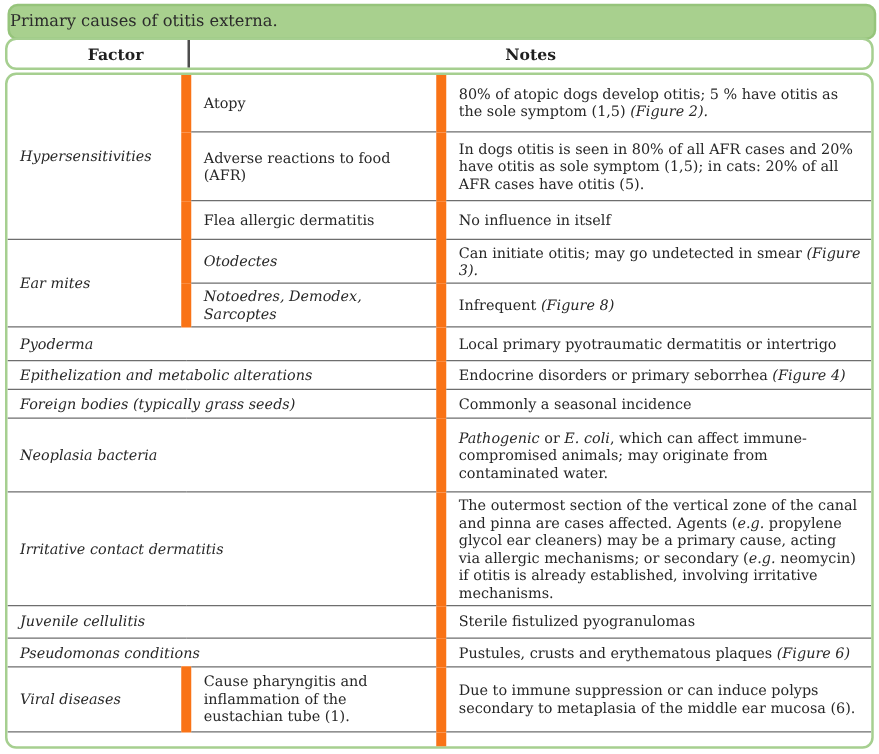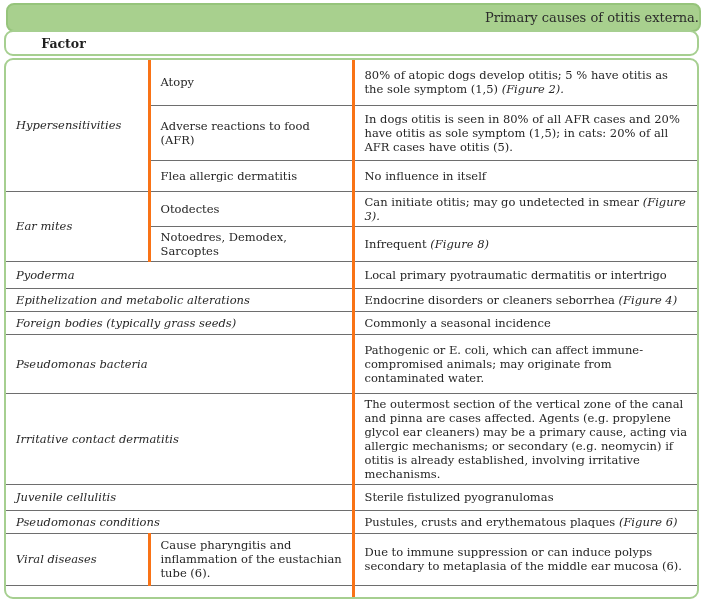--- a/index.html
+++ b/index.html
@@ -7,63 +7,64 @@
     width:703px;height:603px;background:#ffffff;
     font-family:"DejaVu Serif","Liberation Serif",serif;
     color:#262626;overflow:hidden;
   }
   .wrap{position:relative;width:703px;height:603px;}
   .box{border:2px solid #a6cf90;border-radius:9px;background:#fff;box-sizing:border-box;}
   
   .title-box{
     position:absolute;left:6px;top:3px;width:691px;height:25px;
     background:#a8d08e;border:2px solid #96c47b;border-radius:8px;
-    display:flex;align-items:center;justify-content:flex-end;
+    display:flex;align-items:center;justify-content:flex-start;
     font-size:13px;color:#2b2b2b;
   }
   
   .header-box{
     position:absolute;left:4px;top:30px;width:695px;height:26px;
     display:flex;align-items:stretch;
   }
   .hcell{
     display:flex;align-items:center;justify-content:center;
     font-weight:bold;font-size:12.5px;color:#1f1f1f;box-sizing:border-box;
   }
-  .hcell.factor{width:115px;}
+  .hcell.factor{width:115px;margin-left:29px;}
   .hcell.detail{width:204px;border-left:2px solid #4d4d4d;}
   .hcell.notes{flex:1;border-left:2px solid #4d4d4d;}
   
   .body-box{
     position:absolute;left:4px;top:58px;width:695px;height:541px;
     overflow:hidden;
   }
   table{border-collapse:collapse;width:100%;height:100%;table-layout:fixed;}
   td{
     border-top:1px solid #6e6e6e;
     font-size:11.5px;line-height:14px;vertical-align:middle;
     padding:3px 8px 3px 10px;color:#262626;word-wrap:break-word;
   }
   tr:first-child > td{border-top:none;}
-  td.detail,td.notes{border-left:3px solid #f97316;}
+  td.detail,td.notes{border-left:8px solid #f97316;}
   td.factor{border-left:none;font-style:italic;}
-  .i{}
+  .i{font-style:italic;}
   .bi{font-style:italic;font-weight:normal;}
 </style>
 </head>
 <body>
 
 <div class="wrap">
 
   <div class="title-box">
     <span>Primary causes of otitis externa.</span>
   </div>
 
   <div class="header-box box">
     <div class="hcell factor">Factor</div>
+    <div class="hcell notes">Notes</div>
   </div>
 
   <div class="body-box box">
     <table>
       <colgroup>
         <col style="width:143px">
         <col style="width:204px">
         <col>
       </colgroup>
 
@@ -91,46 +92,46 @@
         <td class="detail"><span class="i">Notoedres, Demodex, Sarcoptes</span></td>
         <td class="notes"><span>Infrequent </span><span class="bi">(Figure 8)</span></td>
       </tr>
 
       <tr style="height:27px">
         <td class="factor" colspan="2">Pyoderma</td>
         <td class="notes"><span>Local primary pyotraumatic dermatitis or intertrigo</span></td>
       </tr>
       <tr style="height:23px">
         <td class="factor" colspan="2">Epithelization and metabolic alterations</td>
-        <td class="notes"><span>Endocrine disorders or cleaners seborrhea </span><span class="bi">(Figure 4)</span></td>
+        <td class="notes"><span>Endocrine disorders or primary seborrhea </span><span class="bi">(Figure 4)</span></td>
       </tr>
       <tr style="height:23px">
         <td class="factor" colspan="2">Foreign bodies (typically grass seeds)</td>
         <td class="notes"><span>Commonly a seasonal incidence</span></td>
       </tr>
       <tr style="height:59px">
-        <td class="factor" colspan="2">Pseudomonas bacteria</td>
+        <td class="factor" colspan="2">Neoplasia bacteria</td>
         <td class="notes"><span class="i">Pathogenic</span><span> or </span><span class="i">E. coli</span><span>, which can affect immune-compromised animals; may originate from contaminated water.</span></td>
       </tr>
       <tr style="height:89px">
         <td class="factor" colspan="2">Irritative contact dermatitis</td>
         <td class="notes"><span>The outermost section of the vertical zone of the canal and pinna are cases affected.  Agents (</span><span class="i">e.g.</span><span> propylene glycol ear cleaners) may be a primary cause, acting via allergic mechanisms; or secondary (</span><span class="i">e.g.</span><span> neomycin) if otitis is already established, involving irritative mechanisms.</span></td>
       </tr>
       <tr style="height:26px">
         <td class="factor" colspan="2">Juvenile cellulitis</td>
         <td class="notes"><span>Sterile fistulized pyogranulomas</span></td>
       </tr>
       <tr style="height:23px">
         <td class="factor" colspan="2">Pseudomonas conditions</td>
         <td class="notes"><span>Pustules, crusts and erythematous plaques </span><span class="bi">(Figure 6)</span></td>
       </tr>
 
       <tr style="height:52px">
         <td class="factor">Viral diseases</td>
-        <td class="detail"><span>Cause pharyngitis and inflammation of the eustachian tube (6).</span></td>
+        <td class="detail"><span>Cause pharyngitis and inflammation of the eustachian tube (1).</span></td>
         <td class="notes"><span>Due to immune suppression or can induce polyps secondary to metaplasia of the middle ear mucosa (6).</span></td>
       </tr>
 
       <tr style="height:33px">
         <td class="factor" colspan="2">Neoplasia</td>
         <td class="notes"><span>Polyps/adenomas/adenocarcinomas.</span></td>
       </tr>
 
     </tbody>
       </table>

